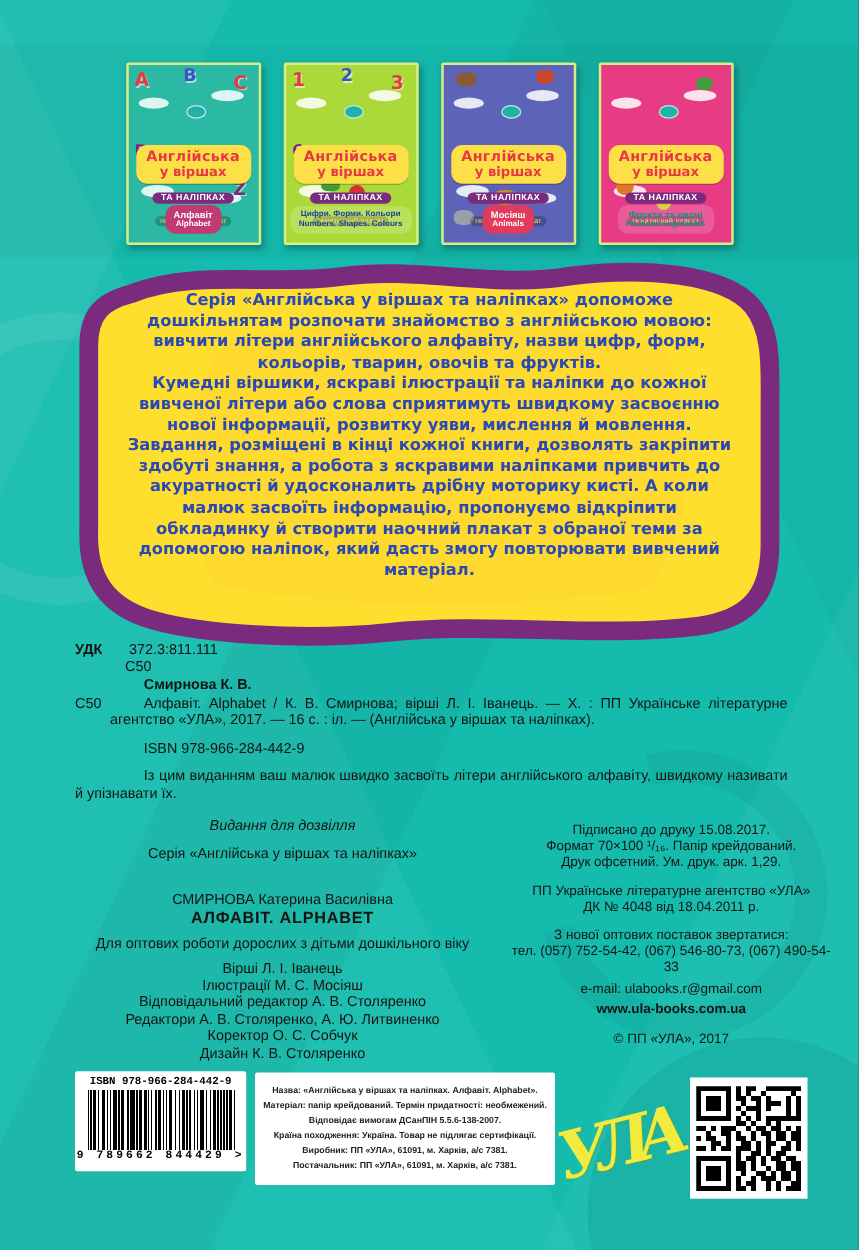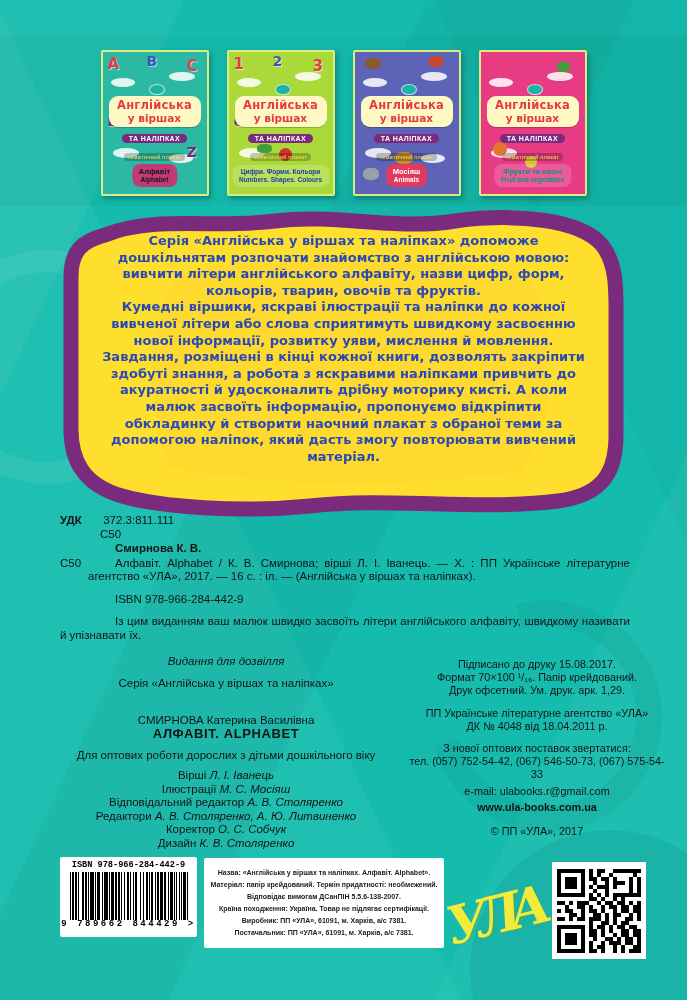--- a/index.html
+++ b/index.html
@@ -27,21 +27,21 @@
   .bub.b4{left:66px;top:102px;width:24px;height:9px;}
   .spot{position:absolute;border-radius:50%;}
   .decor{position:absolute;font-weight:bold;font-family:"DejaVu Sans",sans-serif;text-shadow:1px 1px 0 rgba(255,255,255,.55);}
   .decor.d0{left:5px;top:3px;font-size:15px;color:#e23d46;}
   .decor.d1{left:44px;top:1px;font-size:14px;color:#3a55c0;}
   .decor.d2{left:84px;top:5px;font-size:15px;color:#e23d46;}
   .decor.d3{left:5px;top:62px;font-size:13px;color:#7b2b7e;}
   .decor.d4{left:84px;top:92px;font-size:14px;color:#7b2b7e;}
   .ula-oval{position:absolute;left:46px;top:32px;width:14px;height:9px;border-radius:50%;background:#1fb3a8;border:1px solid rgba(255,255,255,.7);}
   .cover-title{position:absolute;left:6px;top:44px;width:92px;text-align:center;}
-  .cover-title .cloud{background:#fef9c3;border-radius:9px;padding:2px 2px 3px;box-shadow:0 1px 0 rgba(0,0,0,.2);}
+  .cover-title .cloud{background:#fde047;border-radius:9px;padding:2px 2px 3px;box-shadow:0 1px 0 rgba(0,0,0,.2);margin-top:20px;}
   .cover-title .t1{font-family:"DejaVu Sans",sans-serif;font-weight:bold;font-size:11.5px;color:#e63946;letter-spacing:.2px;}
   .cover-title .t2{font-family:"DejaVu Sans",sans-serif;font-weight:bold;font-size:10.5px;color:#e63946;}
   .cover-title .t3{display:inline-block;margin-top:1px;background:#7b2b7e;color:#fff;font-weight:bold;font-size:7px;letter-spacing:.4px;text-transform:uppercase;border-radius:7px;padding:1px 7px;}
   .cover-title .t4{display:inline-block;margin-top:1px;background:rgba(0,0,0,.22);color:#ffe14d;font-size:5.5px;letter-spacing:.3px;border-radius:5px;padding:1px 4px;}
   .cover-badge{position:absolute;left:50%;transform:translateX(-50%);bottom:7px;text-align:center;border-radius:8px;padding:3px 7px;line-height:1.25;white-space:nowrap;}
   .cover-badge .l1{font-weight:bold;font-size:7.5px;}
   .cover-badge .l2{font-weight:bold;font-size:6.5px;}
 
   
   .bubble{position:absolute;left:60px;top:203px;width:567px;height:322px;}
@@ -62,21 +62,21 @@
   .annotation{margin-top:9px;text-indent:55px;text-align:justify;}
 
   
   .col-left{position:absolute;left:52px;top:655px;width:348px;text-align:center;font-size:11.5px;line-height:13px;color:#141414;}
   .col-left .purpose{font-style:italic;margin-bottom:9px;}
   .col-left .series{margin-bottom:24px;}
   .col-left .author-full{}
   .col-left .ed-title{font-weight:bold;font-size:13px;letter-spacing:.6px;margin-bottom:9px;}
   .col-left .audience{margin-bottom:7px;}
   .credit{margin-top:.5px;}
-  .credit .nm{font-style:italic;}
+  .credit .nm{}
   .col-right{position:absolute;left:408px;top:658px;width:258px;text-align:center;font-size:10.8px;line-height:13.2px;color:#141414;}
   .col-right .grp{margin-bottom:9px;}
   .col-right .site{font-weight:bold;margin-top:3px;}
   .col-right .copyright{margin-top:11px;}
 
   
   .barcode-box{position:absolute;left:60px;top:857px;width:137px;height:80px;background:#fff;border-radius:2px;
     display:flex;flex-direction:column;align-items:center;padding-top:3px;box-sizing:border-box;}
   .barcode-isbn{font-family:"Liberation Mono",monospace;font-size:8.6px;font-weight:bold;letter-spacing:0;color:#000;}
   .barcode-bars{margin-top:2px;}
@@ -112,21 +112,21 @@
       <span class="decor d4">Z</span>
       <span class="ula-oval"></span>
       <div class="cover-title">
         <div class="cloud">
           <div class="t1">Англійська</div>
           <div class="t2">у віршах</div>
         </div>
         <span class="t3">та наліпках</span><br>
         <span class="t4">тематичний плакат</span>
       </div>
-      <div class="cover-badge" style="background: rgb(194, 58, 116); color: #0f172a;">
+      <div class="cover-badge" style="background: rgb(194, 58, 116); color: #ffffff;">
         <div class="l1">Алфавіт</div>
         <div class="l2">Alphabet</div>
       </div>
     </div>
 
     <div class="mini-cover" style="background: rgb(171, 217, 58);">
       <span class="bub b1"></span>
       <span class="bub b2"></span>
       <span class="bub b3"></span>
       <span class="spot" style="left:50px;top:96px;width:13px;height:13px;background:#d8322e;"></span>
@@ -271,21 +271,21 @@
       <div>Підписано до друку 15.08.2017.</div>
       <div>Формат 70×100 ¹/₁₆. Папір крейдований.</div>
       <div>Друк офсетний. Ум. друк. арк. 1,29.</div>
     </div>
     <div class="grp">
       <div>ПП Українське літературне агентство «УЛА»</div>
       <div>ДК № 4048 від 18.04.2011 р.</div>
     </div>
     <div class="grp">
       <div>З нової оптових поставок звертатися:</div>
-      <div>тел. (057) 752-54-42, (067) 546-50-73, (067) 575-54-33</div>
+      <div>тел. (057) 752-54-42, (067) 546-80-73, (067) 490-54-33</div>
       <div style="margin-top:3px;">e-mail: ulabooks.r@gmail.com</div>
       <div class="site">www.ula-books.com.ua</div>
     </div>
     <div class="copyright">© ПП «УЛА», 2017</div>
   </div>
 
   <div class="barcode-box">
     <div class="barcode-isbn">ISBN 978-966-284-442-9</div>
     <svg class="barcode-bars" width="118" height="48" viewBox="0 0 100 40" preserveAspectRatio="none">
       <line x1="0" y1="20" x2="100" y2="20" stroke="#000" stroke-width="40" shape-rendering="crispEdges" stroke-dasharray="1 1 1 1 2 1 1 2 2 1 1 1 1 1 3 1 1 1 2 2 1 1 3 1 1 1 2 1 2 1 1 1 1 2 1 1 2 1 1 1 1 1 2 2 1 2 1 1 2 1 1 1 1 2 1 1 1 1 3 1 1 2 1 1 2 1 1 1 1 1"></line>

